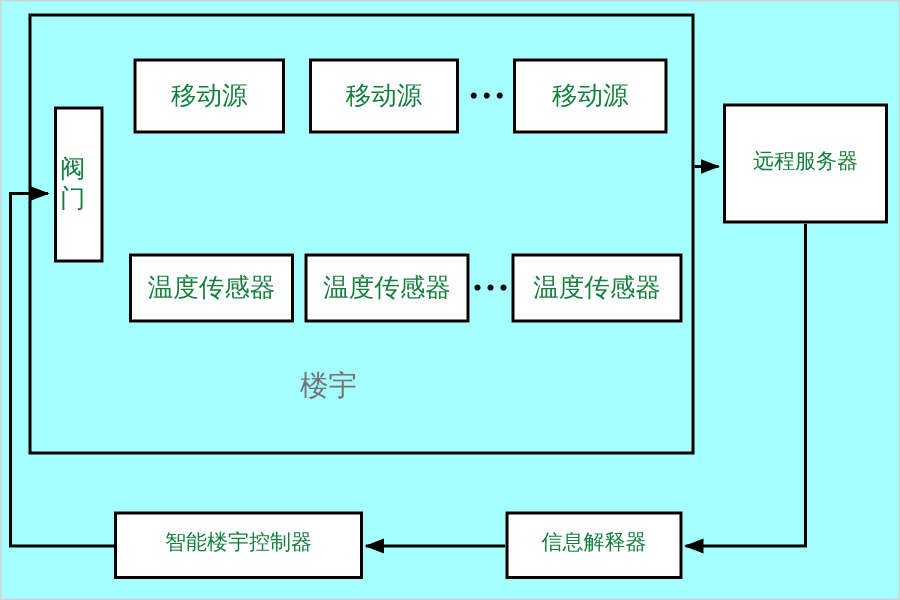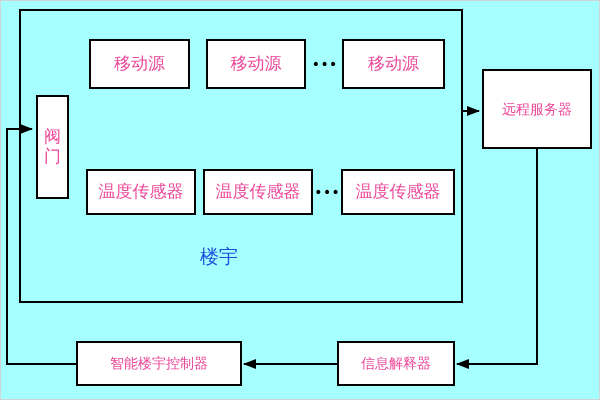--- a/index.html
+++ b/index.html
@@ -29,23 +29,24 @@
     stroke:var(--line,#000);
     stroke-width:2;
   }
   .wires marker path{fill:var(--line,#000);stroke:none;}
   .box{
     position:absolute;
     box-sizing:border-box;
     background:var(--node-fill,#fff);
     border:2px solid var(--line,#000);
     display:flex;align-items:center;justify-content:center;
-    font-size:17px;color:#ec4899;
-    text-align:center;
+    font-size:17px;color:#15803d;
+    text-align:left;
     line-height:1.15;
+    font-family:Liberation Serif, serif;
   }
   .boundary{
     position:absolute;
     box-sizing:border-box;
     border:2px solid var(--line,#000);
     background:transparent;
   }
   .valve{
     word-break:break-all;
     padding:4px 2px;
@@ -54,21 +55,21 @@
   .ellipsis{
     position:absolute;
     font-size:22px;
     font-weight:bold;
     color:#000;
     letter-spacing:1px;
     display:flex;align-items:center;justify-content:center;
   }
   .floating-label{
     position:absolute;
-    font-size:19px;color:#1d4ed8;
+    font-size:19px;color:#737373;
     text-align:center;
   }
   .big-text{font-size:14px;}
 </style>
 </head>
 <body>
 
 <div class="stage">
 
   <svg class="wires" viewBox="0 0 600 400" aria-hidden="true">
@@ -82,21 +83,21 @@
 
     <polyline points="536,148 536,363 456,363" marker-end="url(#ah)"></polyline>
 
     <polyline points="336,363 243,363" marker-end="url(#ah)"></polyline>
 
     <polyline points="75,363 6,363 6,128 31,128" marker-end="url(#ah)"></polyline>
   </svg>
 
   <div class="boundary" style="left:18px;top:8px;width:444px;height:294px;"></div>
 
-  <div class="box valve" style="left:35px;top:70px;width:33px;height:104px;margin-top:24px;">阀门</div>
+  <div class="box valve" style="left:35px;top:70px;width:33px;height:104px;">阀门</div>
 
   <div class="box" style="left:88px;top:38px;width:101px;height:50px;">移动源</div>
   <div class="box" style="left:205px;top:38px;width:100px;height:50px;">移动源</div>
   <div class="ellipsis" style="left:308px;top:38px;width:32px;height:50px;">···</div>
   <div class="box" style="left:341px;top:38px;width:103px;height:50px;">移动源</div>
 
   <div class="box" style="left:85px;top:168px;width:110px;height:46px;">温度传感器</div>
   <div class="box" style="left:202px;top:168px;width:110px;height:46px;">温度传感器</div>
   <div class="ellipsis" style="left:313px;top:168px;width:27px;height:46px;">···</div>
   <div class="box" style="left:340px;top:168px;width:114px;height:46px;">温度传感器</div>

